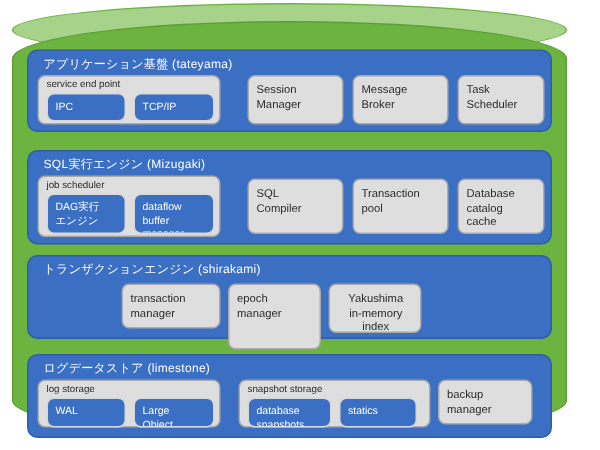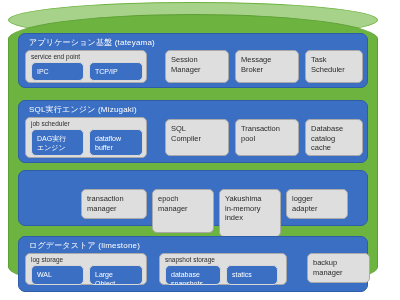--- a/index.html
+++ b/index.html
@@ -149,46 +149,45 @@
     <div class="gbox" style="left:146px; top:18px; width:64px; height:37px; white-space:pre;">SQL
 Compiler</div>
     <div class="gbox" style="left:216px; top:18px; width:64px; height:37px; white-space:pre;">Transaction
 pool</div>
     <div class="gbox" style="left:286px; top:18px; width:58px; height:37px; white-space:pre;">Database
 catalog
 cache</div>
   </div>
 
   <div class="layer" style="top:170px; height:56px;">
+    <div class="layer-title">トランザクションエンジン (shirakami)</div>
 
     <div class="gbox" style="left:62px; top:18px; width:66px; height:30px; white-space:pre;">transaction
 manager</div>
     <div class="gbox" style="left:133px; top:18px; width:62px; height:44px; white-space:pre;">epoch
 manager</div>
-    <div class="gbox" style="left:200px; top:18px; width:62px; height:48px; white-space:pre;">Yakushima
+    <div class="gbox" style="left:200px; top:18px; width:62px; height:33px; white-space:pre;text-align:center;">Yakushima
 in-memory
 index</div>
-    <div class="gbox" style="left:267px; top:18px; width:62px; height:30px; white-space:pre;">logger
-adapter</div>
   </div>
 
   <div class="layer" style="top:236px; height:56px;">
     <div class="layer-title">ログデータストア (limestone)</div>
 
     <div class="group" style="left:6px; top:16px; width:122px; height:32px;">
       <div class="group-title">log storage</div>
       <div class="bbox" style="left:5px; top:11px; width:53px; height:20px;">WAL</div>
       <div class="bbox" style="left:63px; top:11px; width:54px; height:20px; white-space:pre;">Large
 Object</div>
     </div>
 
     <div class="group" style="left:140px; top:16px; width:128px; height:32px;">
       <div class="group-title">snapshot storage</div>
       <div class="bbox" style="left:5px; top:11px; width:56px; height:20px; white-space:pre;">database
 snapshots</div>
       <div class="bbox" style="left:66px; top:11px; width:52px; height:20px;">statics</div>
     </div>
 
-    <div class="gbox" style="left:288px; top:16px; width:63px; height:30px; white-space:pre;">backup
+    <div class="gbox" style="left:273px; top:16px; width:63px; height:30px; white-space:pre;">backup
 manager</div>
   </div>
 
 </div>
 
 </body></html>

